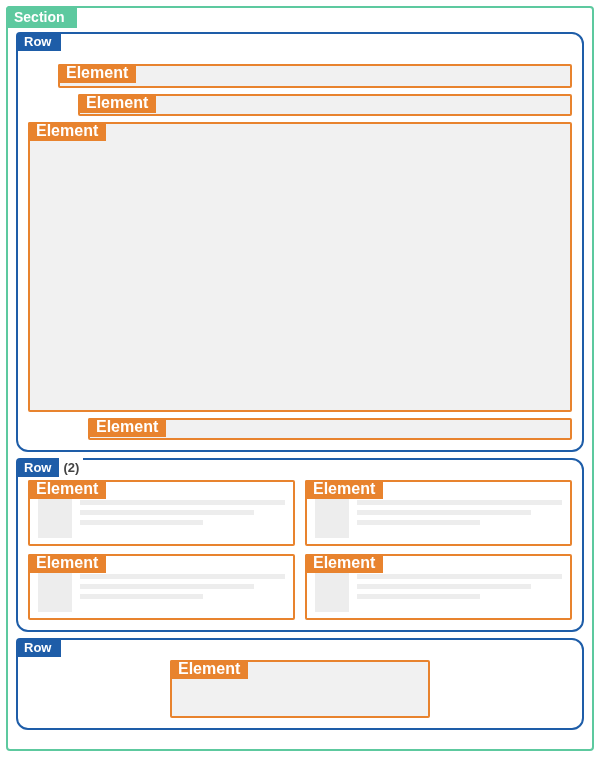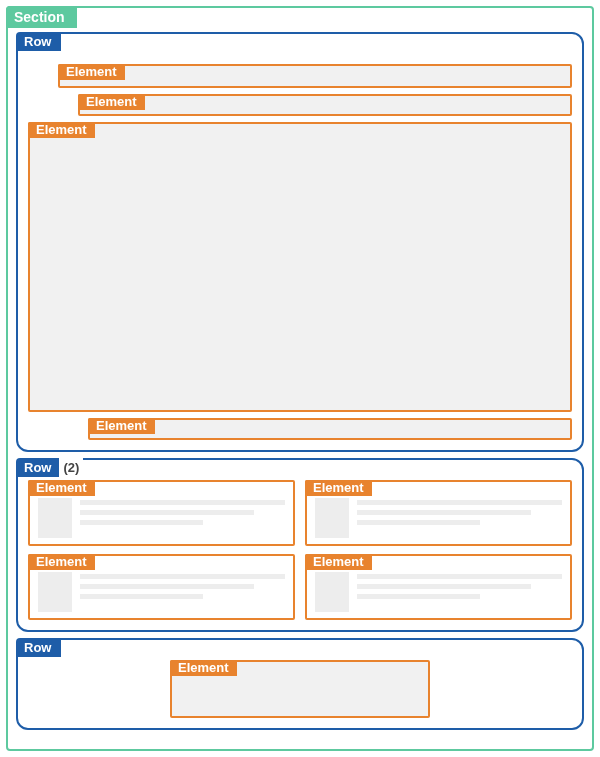--- a/index.html
+++ b/index.html
@@ -81,21 +81,21 @@
       padding: 16px 6px 6px 6px;
       margin-bottom: 6px;
     }
     .element-label {
       position: absolute;
       top: -2px;
       left: -2px;
       background: #e8832e;
       color: #ffffff;
       font-weight: 700;
-      font-size: 13px;
+      font-size: 16px;
       padding: 1px 8px;
       border-top-left-radius: 2px;
     }
     
     .row1 {
       padding-top: 30px;
     }
     .row1 .el1 {
       margin-left: 30px;
       height: 24px;

